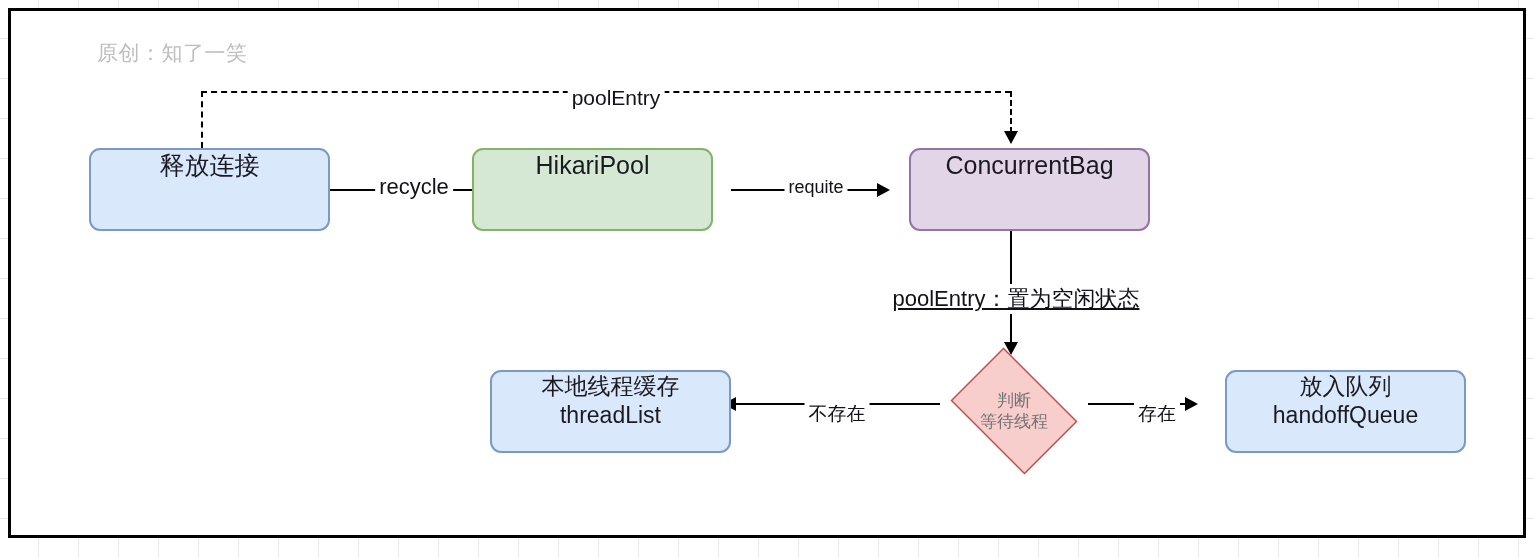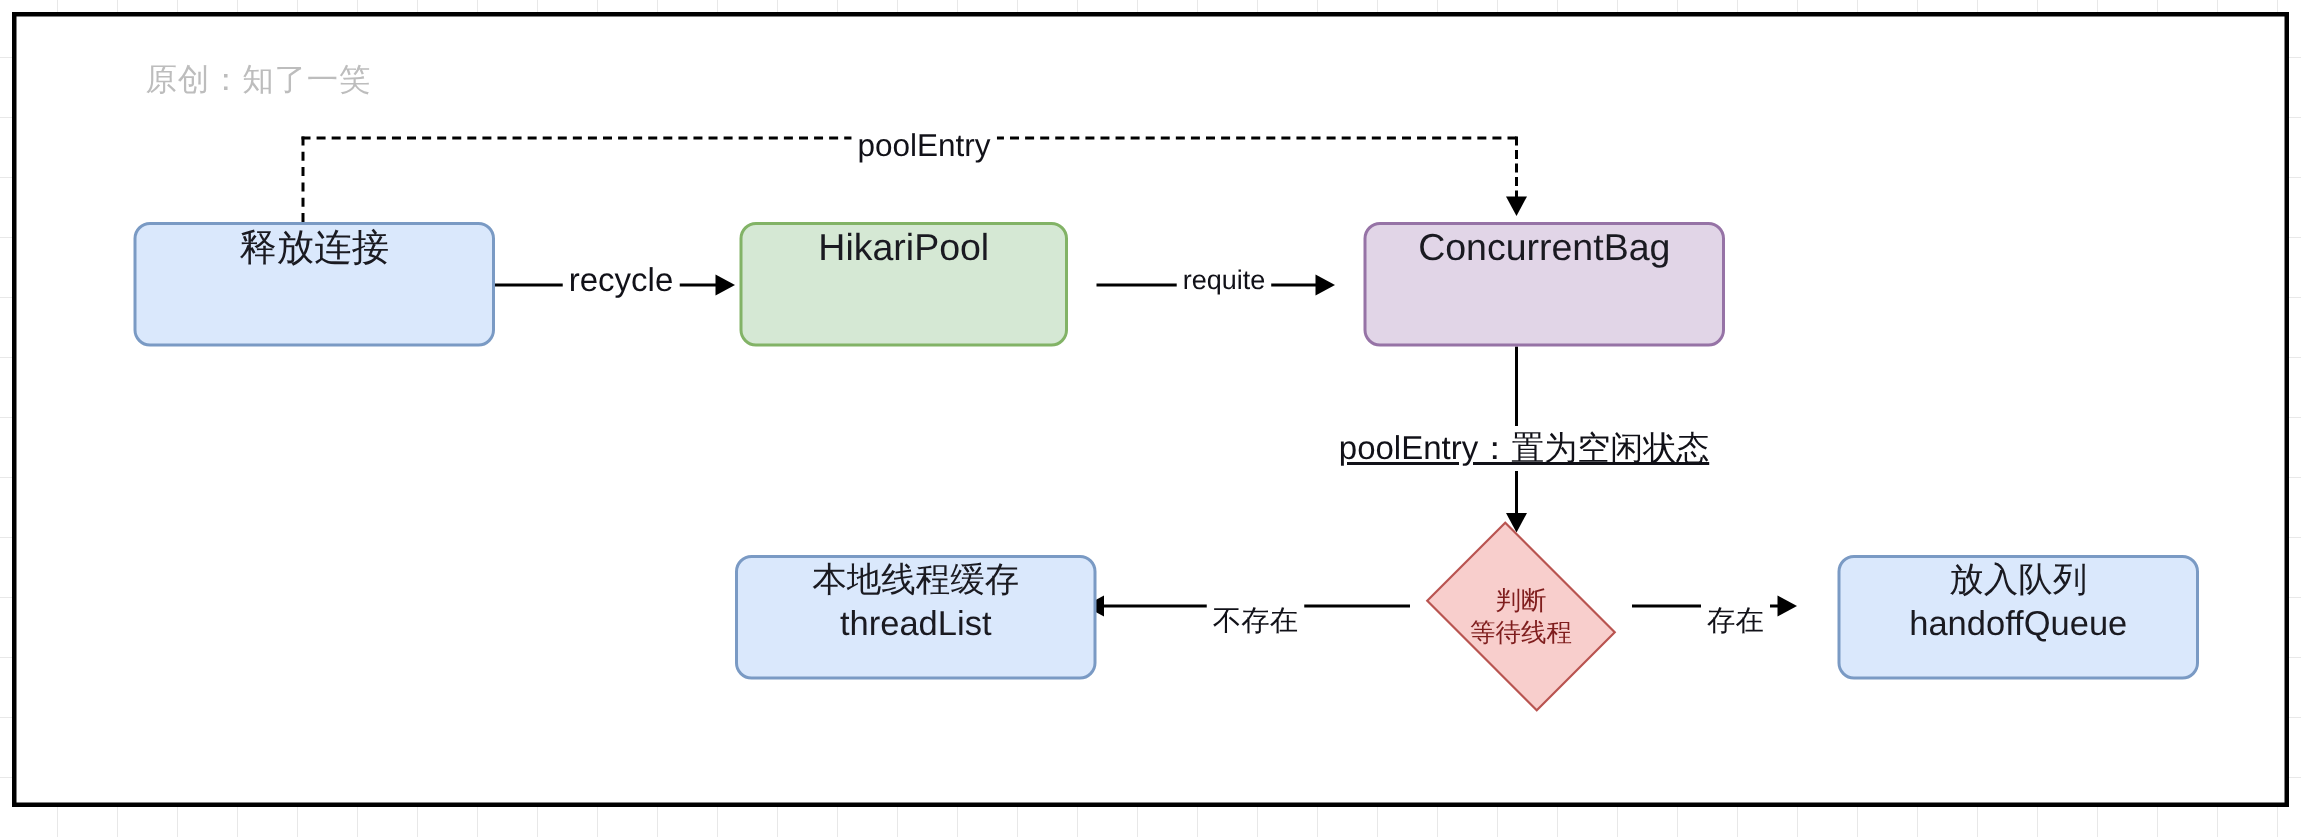--- a/index.html
+++ b/index.html
@@ -69,21 +69,21 @@
     white-space: nowrap;
   }
   .node .ln { display: block; }
 
   .node-blue   { background: #dae8fc; border-color: #7a9ac4; }
   .node-green  { background: #d5e8d4; border-color: #82b366; }
   .node-purple { background: #e1d5e7; border-color: #9673a6; }
 
   
   #node-release   { left: 78px;  top: 137px; width: 241px; height: 83px;  font-size: 25px; }
-  #node-hikari    { left: 482px; top: 137px; width: 219px; height: 83px;  font-size: 25px; }
+  #node-hikari    { left: 461px; top: 137px; width: 241px; height: 83px;  font-size: 25px; }
   #node-bag       { left: 879px; top: 137px; width: 241px; height: 83px;  font-size: 25px; margin-left: 19px; }
   #node-threadlist{ left: 479px; top: 359px; width: 241px; height: 83px;  font-size: 23px; }
   #node-handoff   { left: 1199px;top: 359px; width: 241px; height: 83px;  font-size: 23px; margin-left: 15px; }
 
   
   #node-decision {
     position: absolute;
     left: 929px;
     top: 347px;
     width: 148px;
@@ -99,21 +99,21 @@
     transform-origin: center;
   }
   #node-decision .diamond-label {
     position: absolute;
     inset: 0;
     display: flex;
     flex-direction: column;
     align-items: center;
     justify-content: center;
     font-size: 17px;
-    color: #7f1d1d;
+    color: #737373;
     line-height: 1.25;
     white-space: nowrap;
   }
 
   
   .hline { position: absolute; height: 0; border-top: 2px solid #000; }
   .vline { position: absolute; width: 0; border-left: 2px solid #000; }
   .hline-dash { position: absolute; height: 0; border-top: 2px dashed #000; }
   .vline-dash { position: absolute; width: 0; border-left: 2px dashed #000; }
 

